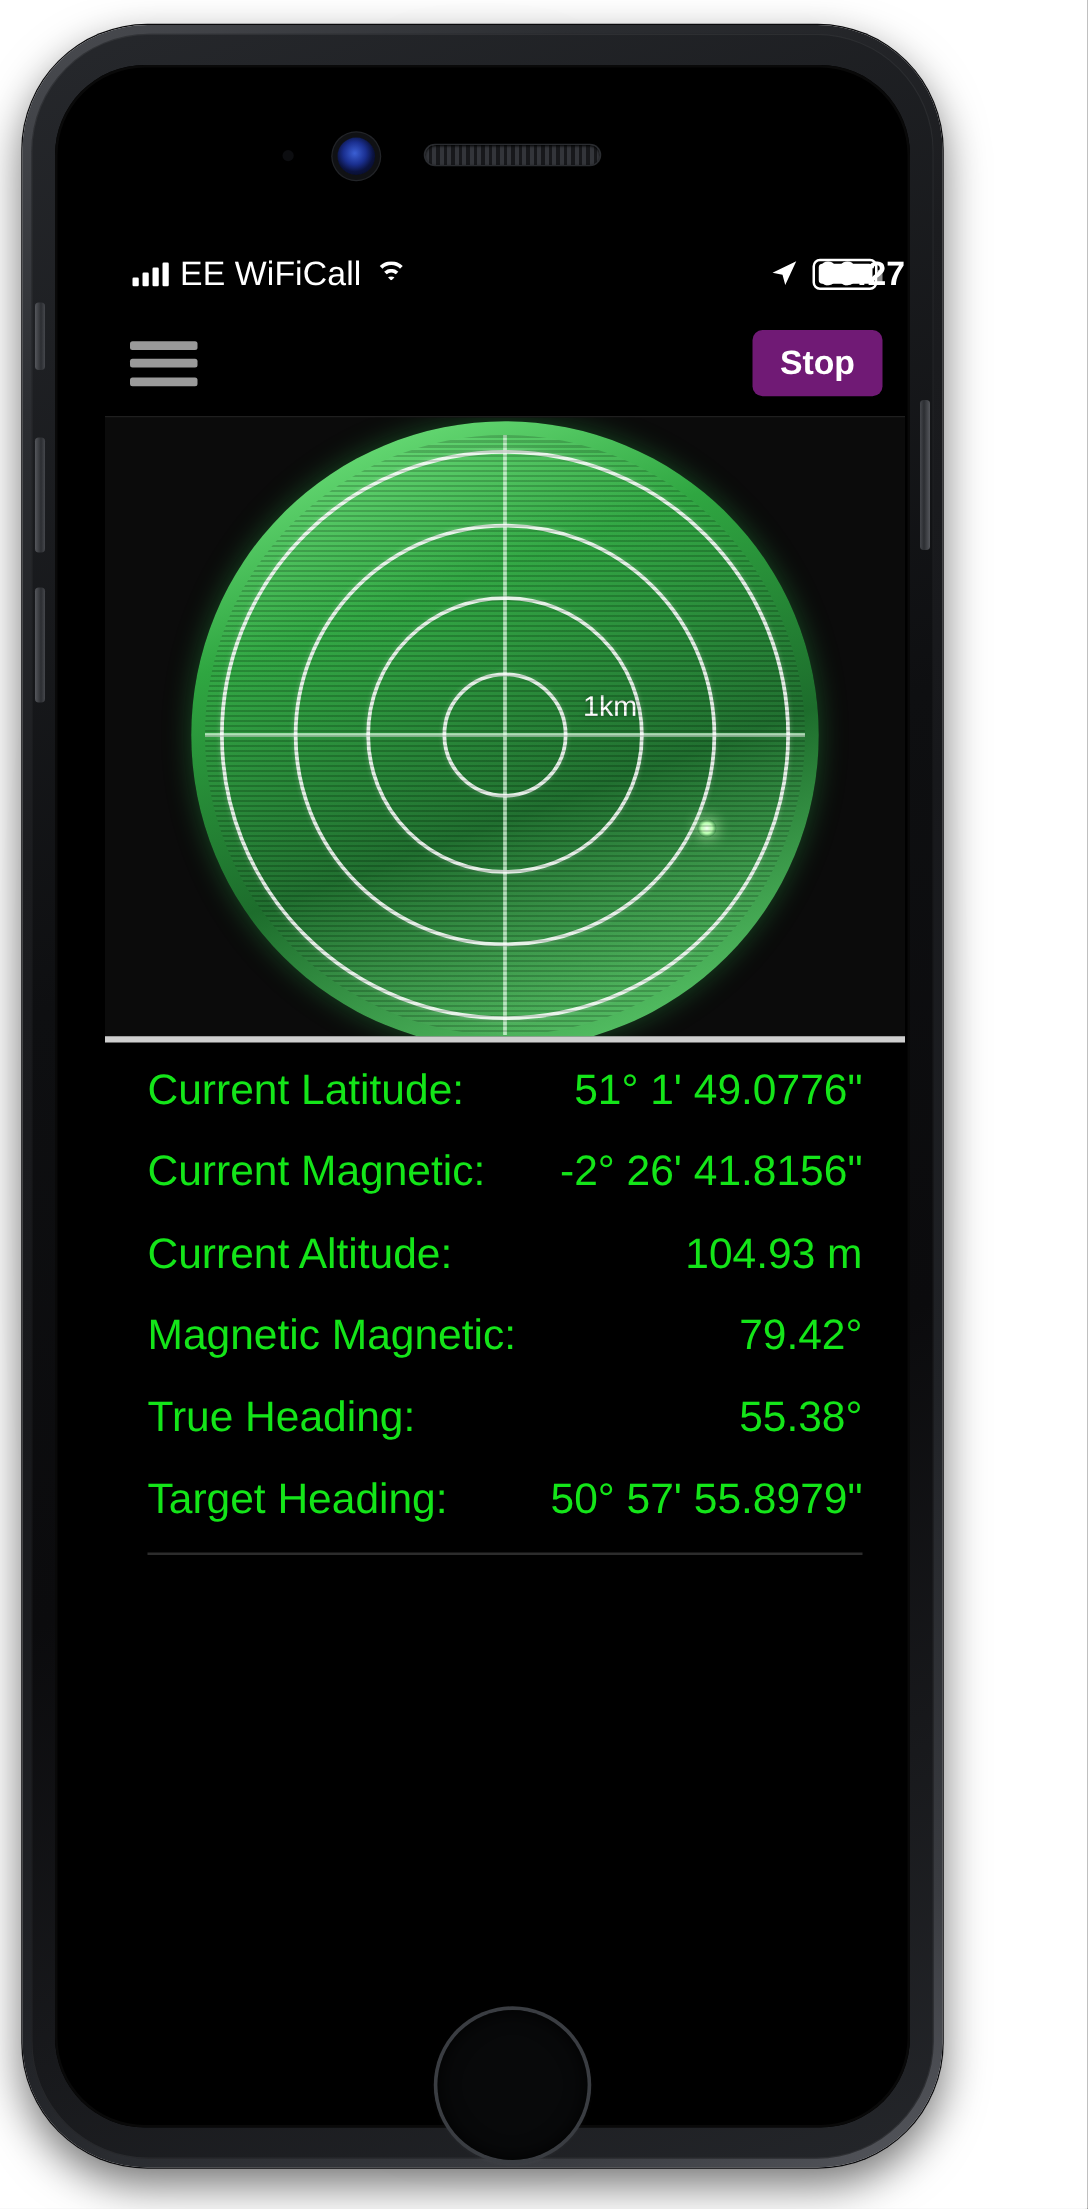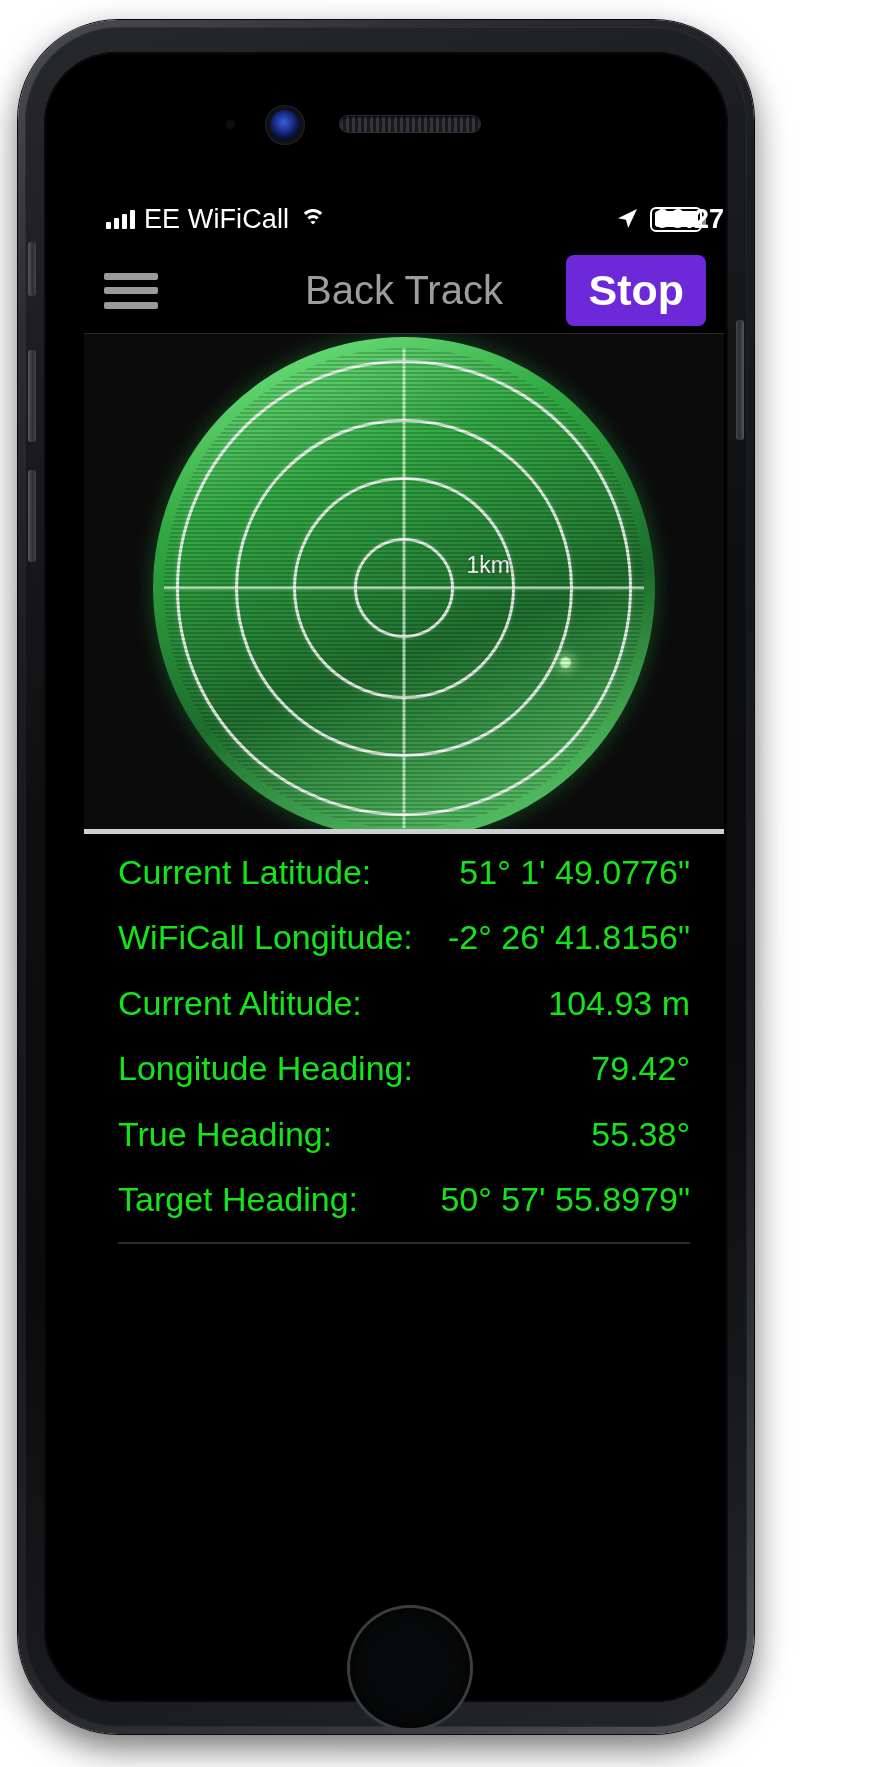--- a/index.html
+++ b/index.html
@@ -108,21 +108,21 @@
     display:flex; align-items:center; padding:0 18px;
     border-bottom:1px solid #2a2a2a;
   }
   .hamburger{ width:58px; height:44px; display:flex; flex-direction:column; justify-content:space-between; padding:4px 2px; cursor:pointer; }
   .hamburger i{ display:block; height:7px; background:#9a9a9a; border-radius:2px; }
   .nav-title{
     position:absolute; left:0; right:0; text-align:center;
     color:#9d9d9d; font-size:40px; font-weight:400; pointer-events:none;
   }
   .stop-btn{
-    margin-left:auto; background:#6d28d9; color:#fff; font-size:43px; font-weight:700;
+    margin-left:auto; background:#701a75; color:#fff; font-size:27px; font-weight:700;
     padding:11px 22px; border-radius:8px; border:none; cursor:pointer; z-index:2;
     font-family:"Liberation Sans", sans-serif;
   }
 
   
   .radar-panel{
     position:relative; height:500px; background:#0b0b0b; overflow:hidden;
     border-bottom:5px solid #cfcfcf;
   }
   .radar{
@@ -231,21 +231,20 @@
             </span>
         </div>
       </div>
 
       <div class="navbar">
         <div class="hamburger">
           <i></i>
             <i></i>
             <i></i>
         </div>
-        <div class="nav-title">Back Track</div>
         <button class="stop-btn">Stop</button>
       </div>
 
       <div class="radar-panel">
         <div class="radar">
           <div class="radar-rim"></div>
           <div class="radar-face">
             <div class="sweep"></div>
             <div class="axis-h"></div>
             <div class="axis-v"></div>
@@ -259,29 +258,29 @@
         </div>
       </div>
 
       <div class="data-list">
 
         <div class="data-row">
           <span class="label">Current Latitude:</span>
           <span class="value">51° 1' 49.0776"</span>
         </div>
         <div class="data-row">
-          <span class="label">WiFiCall Longitude:</span>
+          <span class="label">Current Magnetic:</span>
           <span class="value">-2° 26' 41.8156"</span>
         </div>
         <div class="data-row">
           <span class="label">Current Altitude:</span>
           <span class="value">104.93 m</span>
         </div>
         <div class="data-row">
-          <span class="label">Longitude Heading:</span>
+          <span class="label">Magnetic Magnetic:</span>
           <span class="value">79.42°</span>
         </div>
         <div class="data-row">
           <span class="label">True Heading:</span>
           <span class="value">55.38°</span>
         </div>
         <div class="data-row">
           <span class="label">Target Heading:</span>
           <span class="value">50° 57' 55.8979"</span>
         </div>

